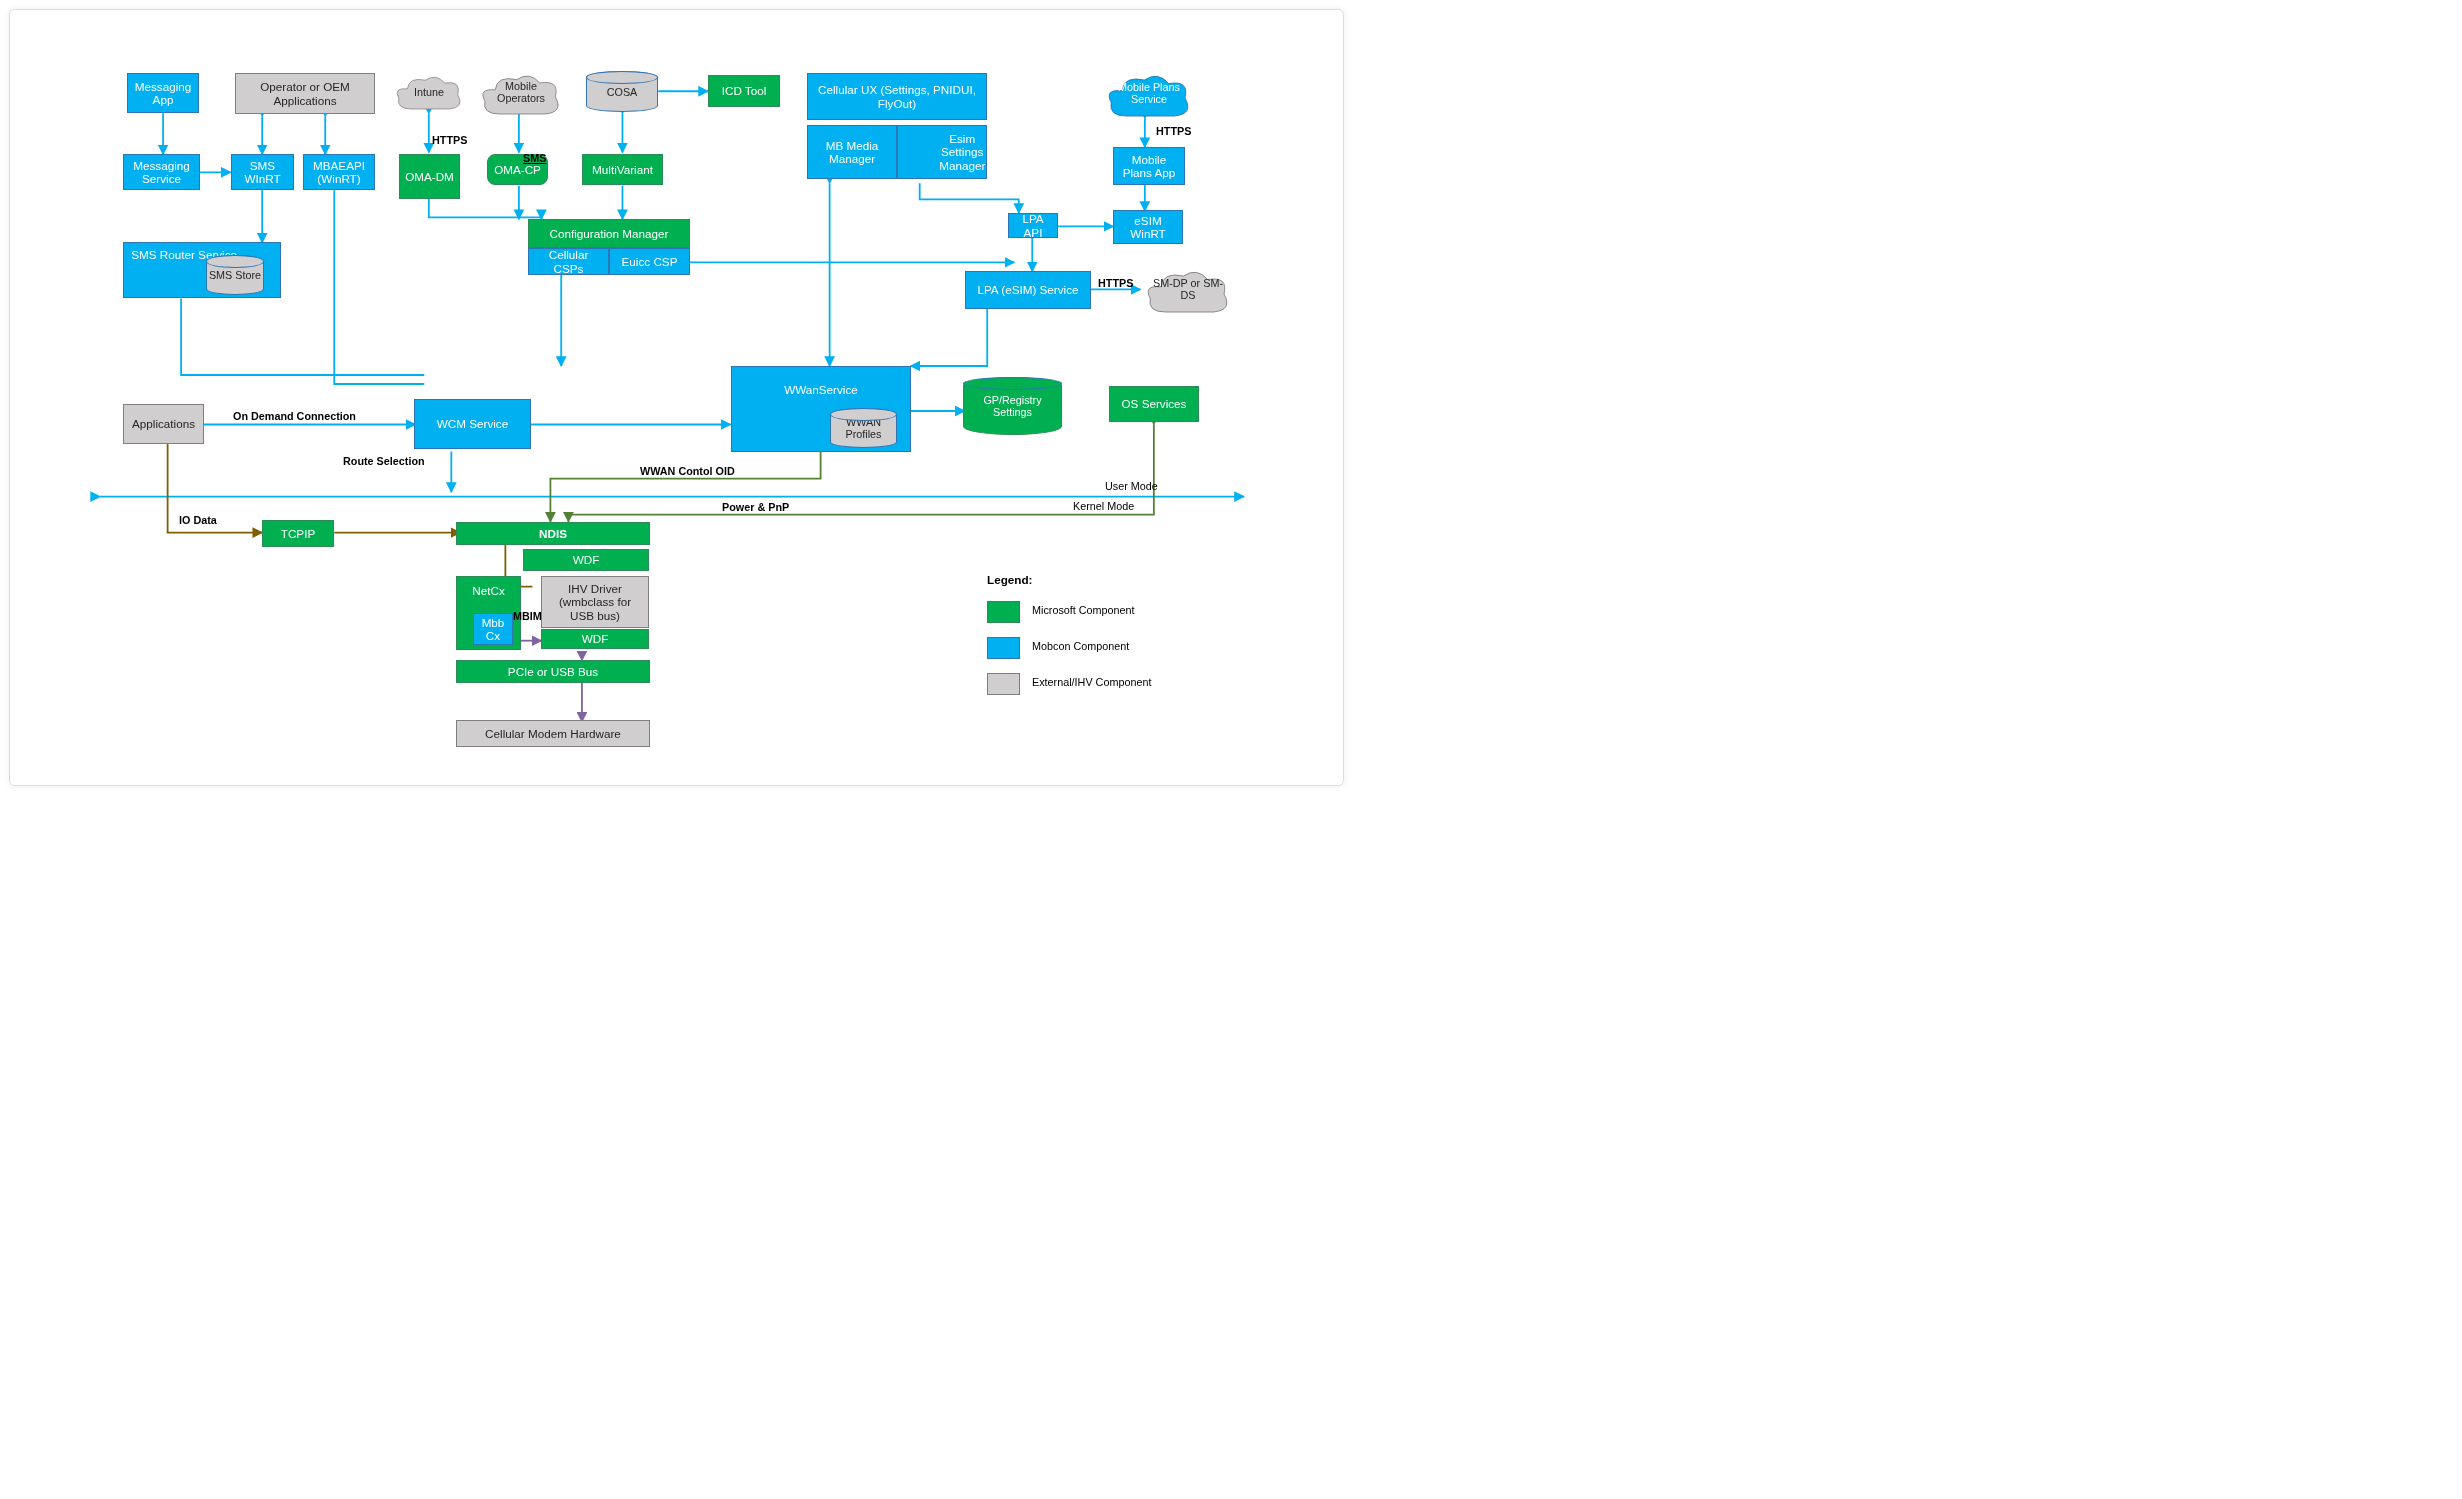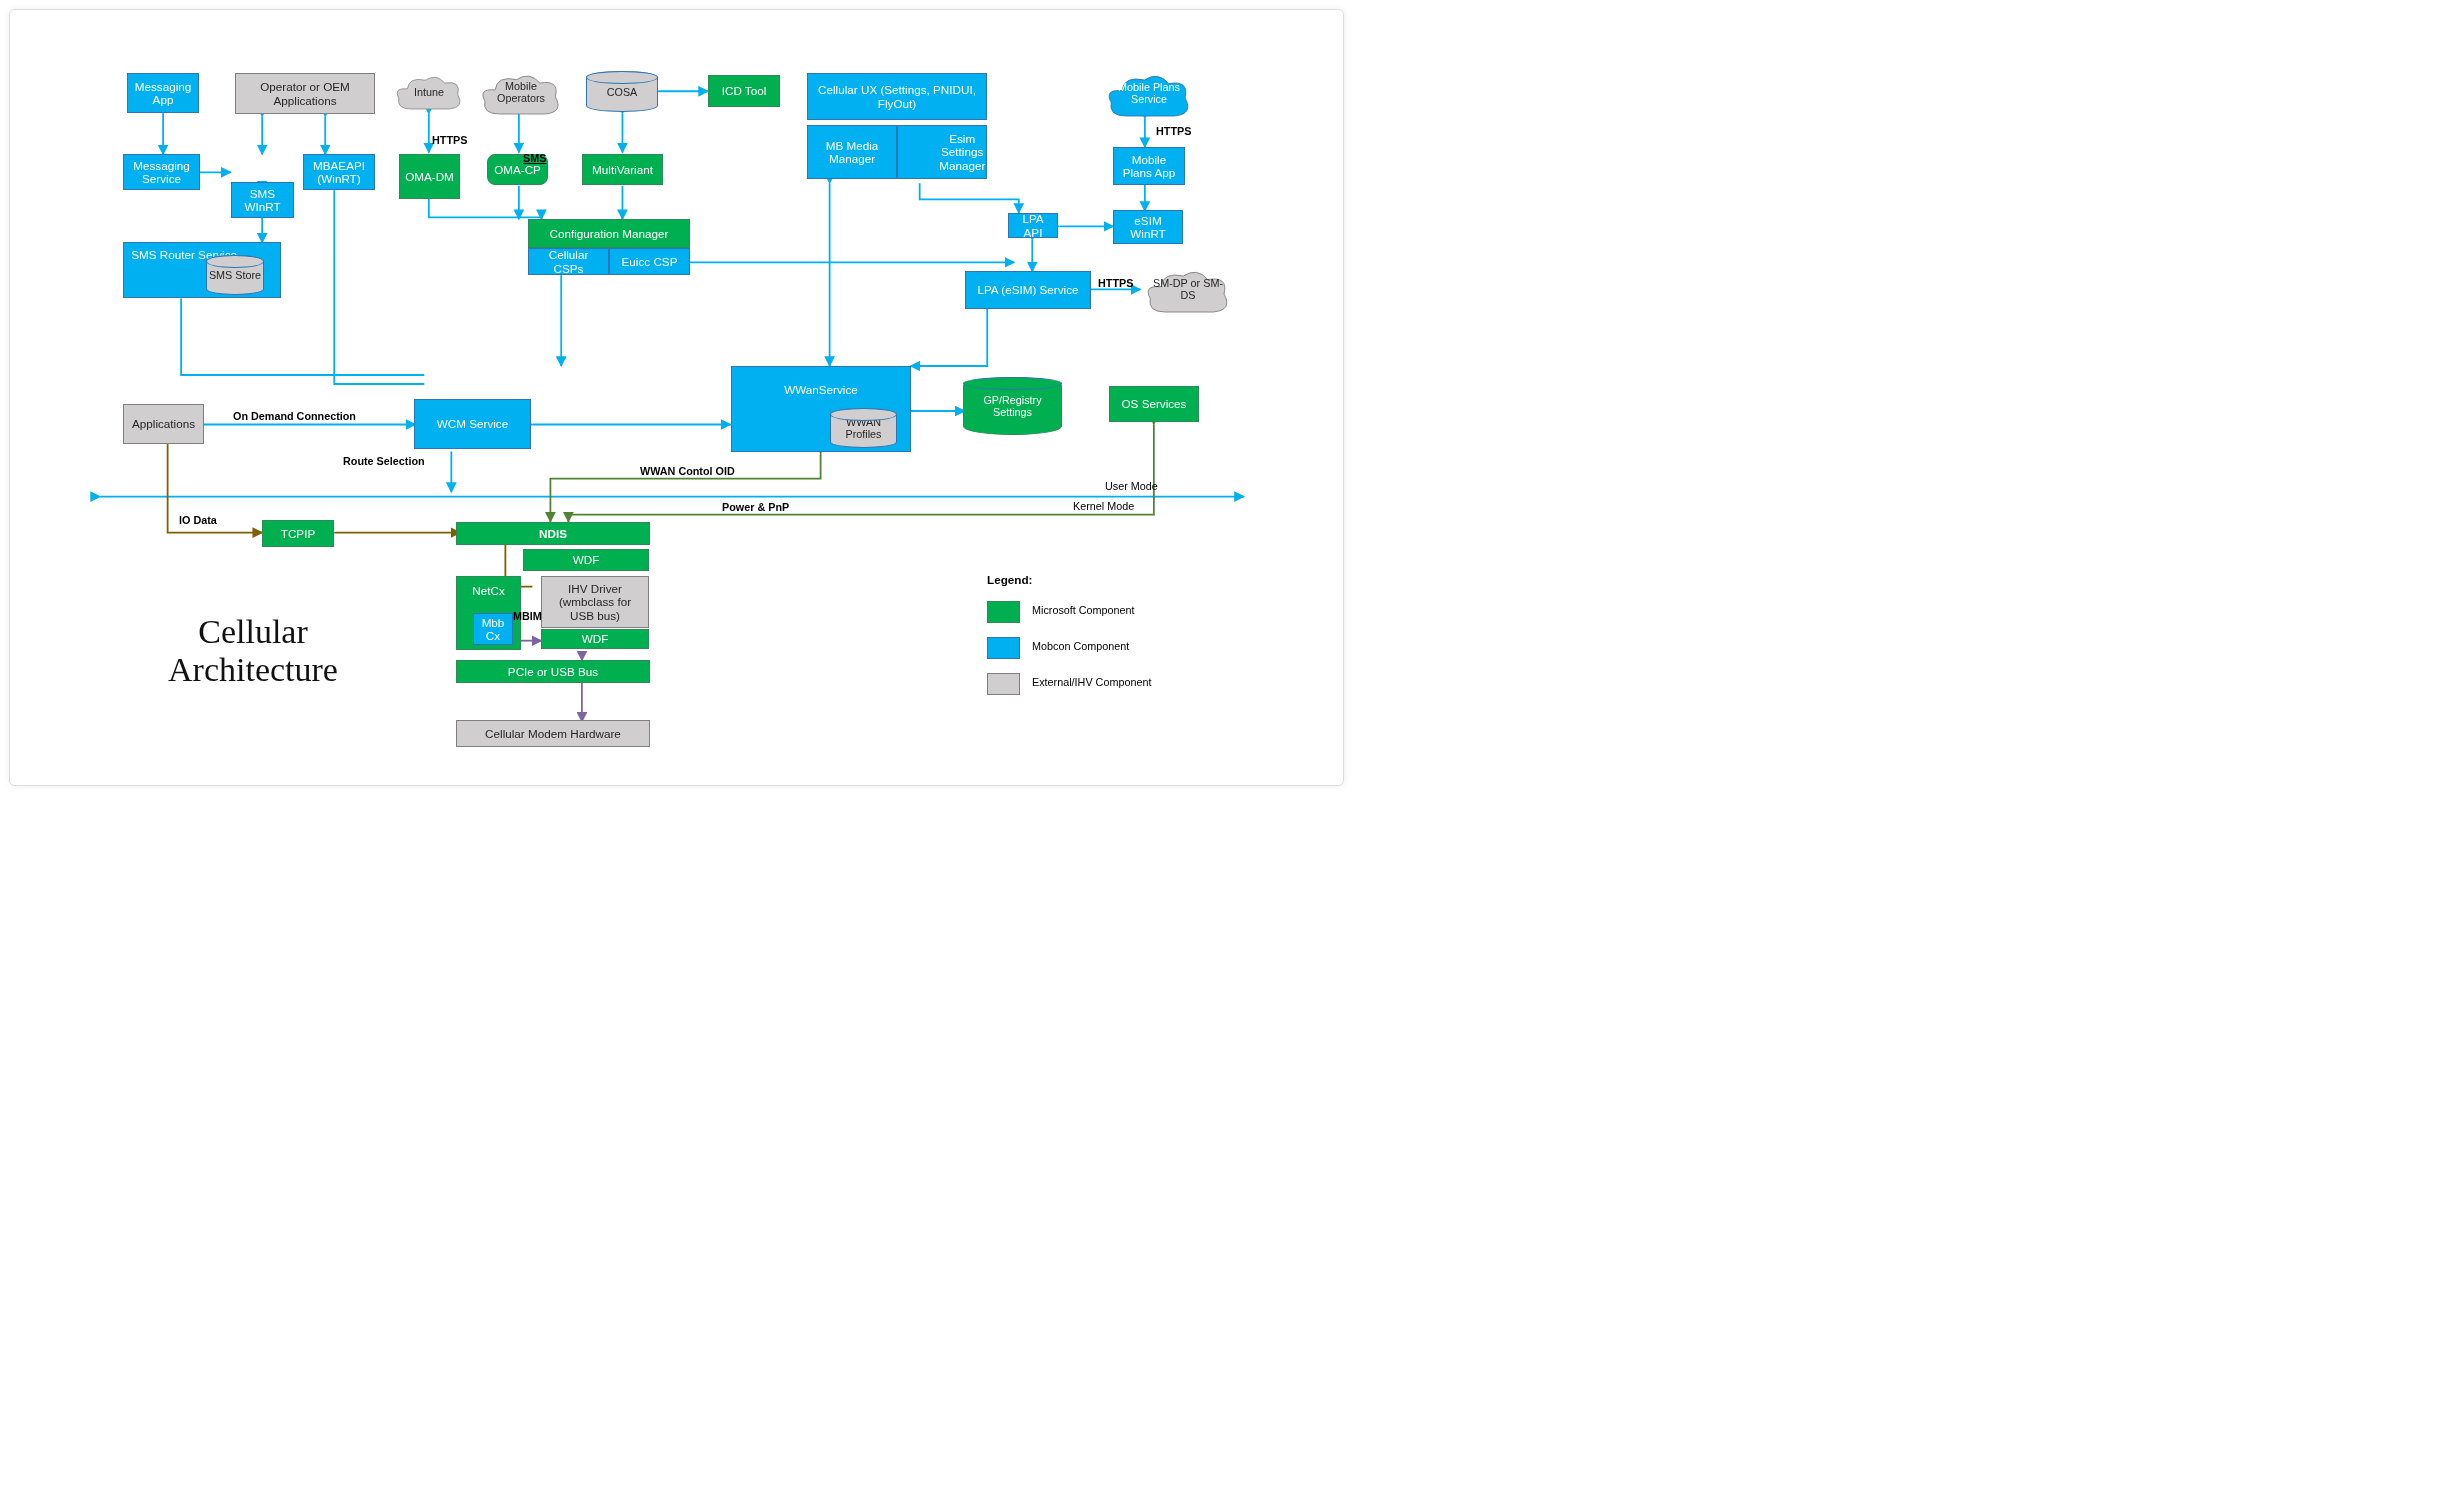--- a/index.html
+++ b/index.html
@@ -240,21 +240,21 @@
 <div class="cloud" style="left:1094px; top:61px; width:90px; height:45px; color:#fff;">
   <svg viewBox="0 0 100 60">
         <path d="M25 50 Q5 50 8 35 Q0 20 20 22 Q22 5 45 10 Q60 0 72 14 Q95 10 90 30 Q100 48 78 50 Z" fill="#00b0f0" stroke="#2e75b6"></path>
       </svg>
   <span>Mobile Plans Service</span>
     </div>
 
 <div class="node blue" style="left:113px; top:144px; width:77px; height:36px;">
   <span>Messaging Service</span>
     </div>
-<div class="node blue" style="left:221px; top:144px; width:63px; height:36px;margin-top:28px;">
+<div class="node blue" style="left:221px; top:144px; width:63px; height:36px;">
   <span>SMS WInRT</span>
     </div>
 <div class="node blue" style="left:293px; top:144px; width:72px; height:36px;">
   <span>MBAEAPI (WinRT)</span>
     </div>
 <div class="node green" style="left:389px; top:144px; width:61px; height:45px;">
   <span>OMA-DM</span>
     </div>
 <div class="node green" style="left:477px; top:144px; width:61px; height:31px;border-radius:8px;">
   <span>OMA-CP</span>
@@ -368,24 +368,20 @@
 <span class="label bold" style="left:223px; top:400px;">On Demand Connection</span>
 <span class="label bold" style="left:333px; top:445px; width:72px;">Route Selection</span>
 <span class="label bold" style="left:169px; top:504px;">IO Data</span>
 <span class="label bold" style="left:630px; top:455px;">WWAN Contol OID</span>
 <span class="label bold" style="left:712px; top:491px;">Power &amp; PnP</span>
 <span class="label bold" style="left:503px; top:600px;">MBIM</span>
 
 <span class="label" style="left:1063px; top:470px;margin-left:32px;">User Mode</span>
 <span class="label" style="left:1063px; top:490px;">Kernel Mode</span>
 
-<div class="title-big" style="left:126px; top:603px; width:234px;">
-  <div>Cellular</div>
-  <div>Architecture</div>
-</div>
 
 <div class="legend-title" style="left:977px; top:563px;">Legend:</div>
 <div class="legend-box green" style="left:977px; top:591px; border-color:#2e8b57;"></div>
 <span class="legend-text" style="left:1022px; top:594px;">Microsoft Component</span>
 <div class="legend-box blue" style="left:977px; top:627px;"></div>
 <span class="legend-text" style="left:1022px; top:630px;">Mobcon Component</span>
 <div class="legend-box gray" style="left:977px; top:663px; border-color:#7f7f7f;"></div>
 <span class="legend-text" style="left:1022px; top:666px;">External/IHV Component</span>
 
 </div>

